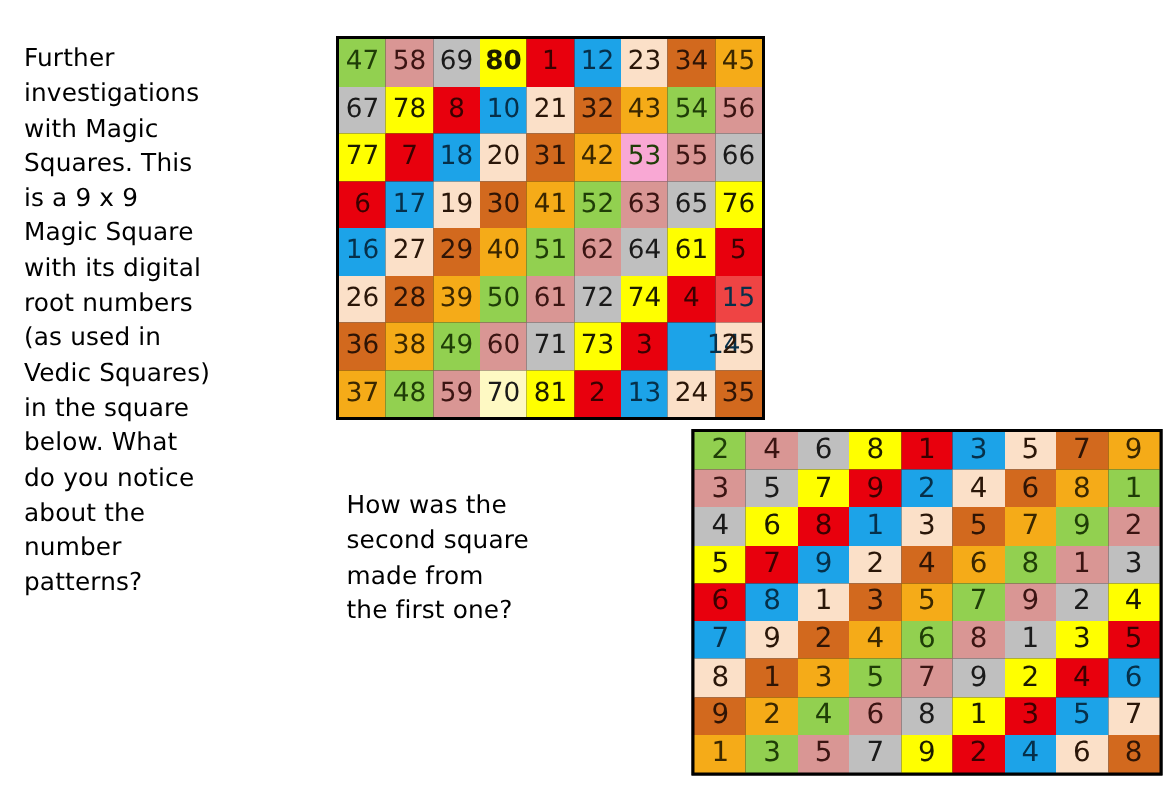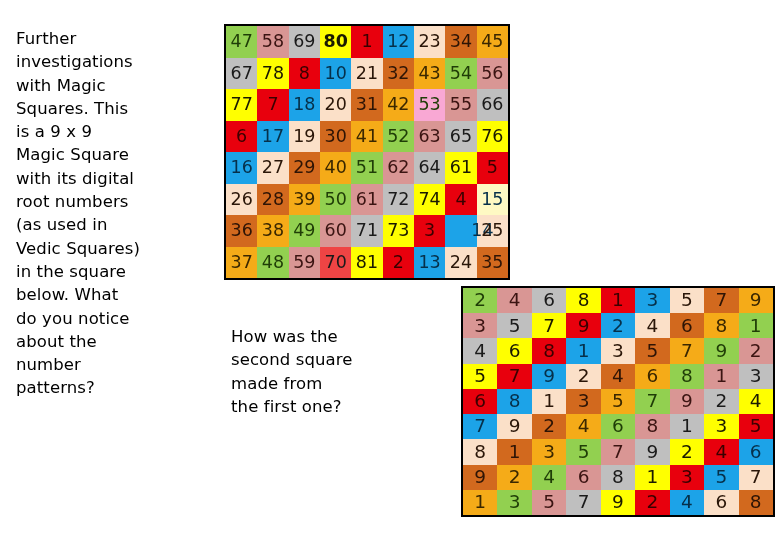--- a/index.html
+++ b/index.html
@@ -152,38 +152,38 @@
           </tr>
           <tr>
             <td style="background: rgb(251, 224, 200); color: rgb(42, 22, 8);">26</td>
             <td style="background: rgb(210, 105, 30); color: rgb(46, 20, 5);">28</td>
             <td style="background: rgb(245, 171, 24); color: rgb(58, 39, 0);">39</td>
             <td style="background: rgb(146, 208, 80); color: rgb(31, 61, 7);">50</td>
             <td style="background: rgb(217, 150, 148); color: rgb(59, 20, 18);">61</td>
             <td style="background: rgb(191, 191, 191); color: rgb(26, 26, 26);">72</td>
             <td style="background: rgb(255, 255, 0); color: rgb(26, 26, 0);">74</td>
             <td style="background: rgb(232, 0, 13); color: rgb(58, 0, 0);">4</td>
-            <td style="background: #fef9c3; color: rgb(6, 48, 74);">15</td>
+            <td style="background: #ef4444; color: rgb(6, 48, 74);">15</td>
           </tr>
           <tr>
             <td style="background: rgb(210, 105, 30); color: rgb(46, 20, 5);">36</td>
             <td style="background: rgb(245, 171, 24); color: rgb(58, 39, 0);">38</td>
             <td style="background: rgb(146, 208, 80); color: rgb(31, 61, 7);">49</td>
             <td style="background: rgb(217, 150, 148); color: rgb(59, 20, 18);">60</td>
             <td style="background: rgb(191, 191, 191); color: rgb(26, 26, 26);">71</td>
             <td style="background: rgb(255, 255, 0); color: rgb(26, 26, 0);">73</td>
             <td style="background: rgb(232, 0, 13); color: rgb(58, 0, 0);">3</td>
             <td style="background: rgb(28, 163, 232); color: rgb(6, 48, 74); padding-left: 26px;">14</td>
             <td style="background: rgb(251, 224, 200); color: rgb(42, 22, 8);">25</td>
           </tr>
           <tr>
             <td style="background: rgb(245, 171, 24); color: rgb(58, 39, 0);">37</td>
             <td style="background: rgb(146, 208, 80); color: rgb(31, 61, 7);">48</td>
             <td style="background: rgb(217, 150, 148); color: rgb(59, 20, 18);">59</td>
-            <td style="background: #ef4444; color: rgb(26, 26, 26);">70</td>
+            <td style="background: #fef9c3; color: rgb(26, 26, 26);">70</td>
             <td style="background: rgb(255, 255, 0); color: rgb(26, 26, 0);">81</td>
             <td style="background: rgb(232, 0, 13); color: rgb(58, 0, 0);">2</td>
             <td style="background: rgb(28, 163, 232); color: rgb(6, 48, 74);">13</td>
             <td style="background: rgb(251, 224, 200); color: rgb(42, 22, 8);">24</td>
             <td style="background: rgb(210, 105, 30); color: rgb(46, 20, 5);">35</td>
           </tr>
         </tbody>
     </table>
   </div>
 

